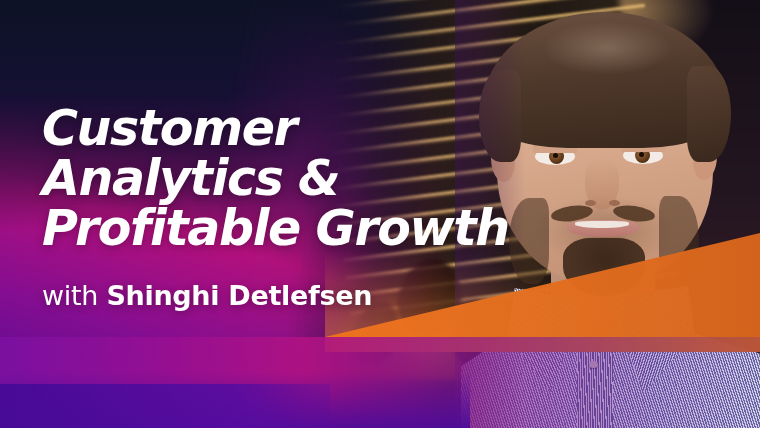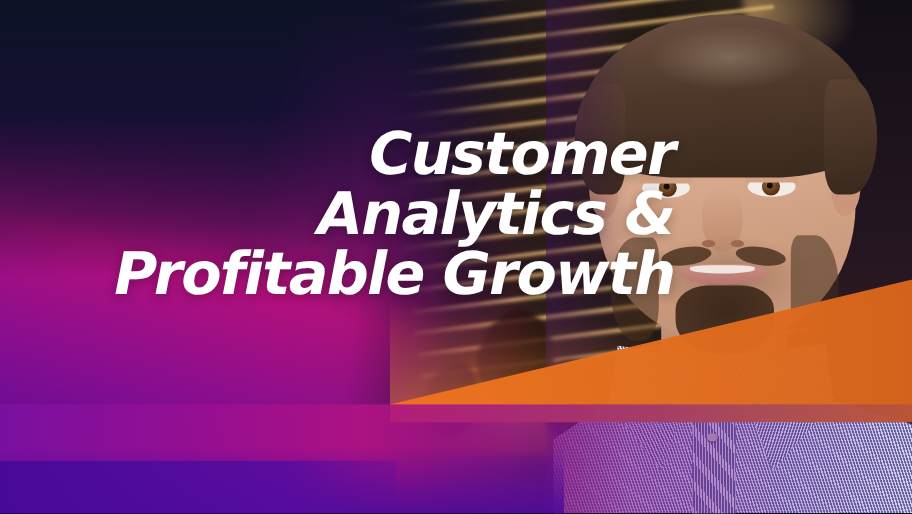--- a/index.html
+++ b/index.html
@@ -237,21 +237,20 @@
   .copy{position:absolute;left:42px;top:104px;width:520px;}
   .title{
     margin:0;
     color:#ffffff;
     font-family:"DejaVu Sans","Liberation Sans",sans-serif;
     font-weight:700;font-style:italic;
     font-size:49px;line-height:50px;
     letter-spacing:-1.4px;
     white-space:pre-line;
     text-shadow:0 2px 10px rgba(0,0,0,.30);
-    text-align:right;
   }
   .subtitle{
     margin:27px 0 0 0;
     color:#ffffff;
     font-family:"DejaVu Sans","Liberation Sans",sans-serif;
     font-size:27px;line-height:30px;letter-spacing:-.3px;
     text-shadow:0 2px 8px rgba(0,0,0,.32);
   }
   .subtitle .with{font-weight:400;}
   .subtitle .name{font-weight:700;}
@@ -324,15 +323,19 @@
   <div class="wedge-glow"></div>
   <div class="wedge"></div>
   <div class="sheet"></div>
   <div class="sheet-deep"></div>
   <div class="sheet-deep2"></div>
 
   <div class="copy">
     <h1 class="title">Customer
 Analytics &amp;
 Profitable Growth</h1>
+    <p class="subtitle">
+      <span class="with">with</span>
+      <span class="name">Shinghi Detlefsen</span>
+    </p>
   </div>
 
 </div>
 
 </body></html>

